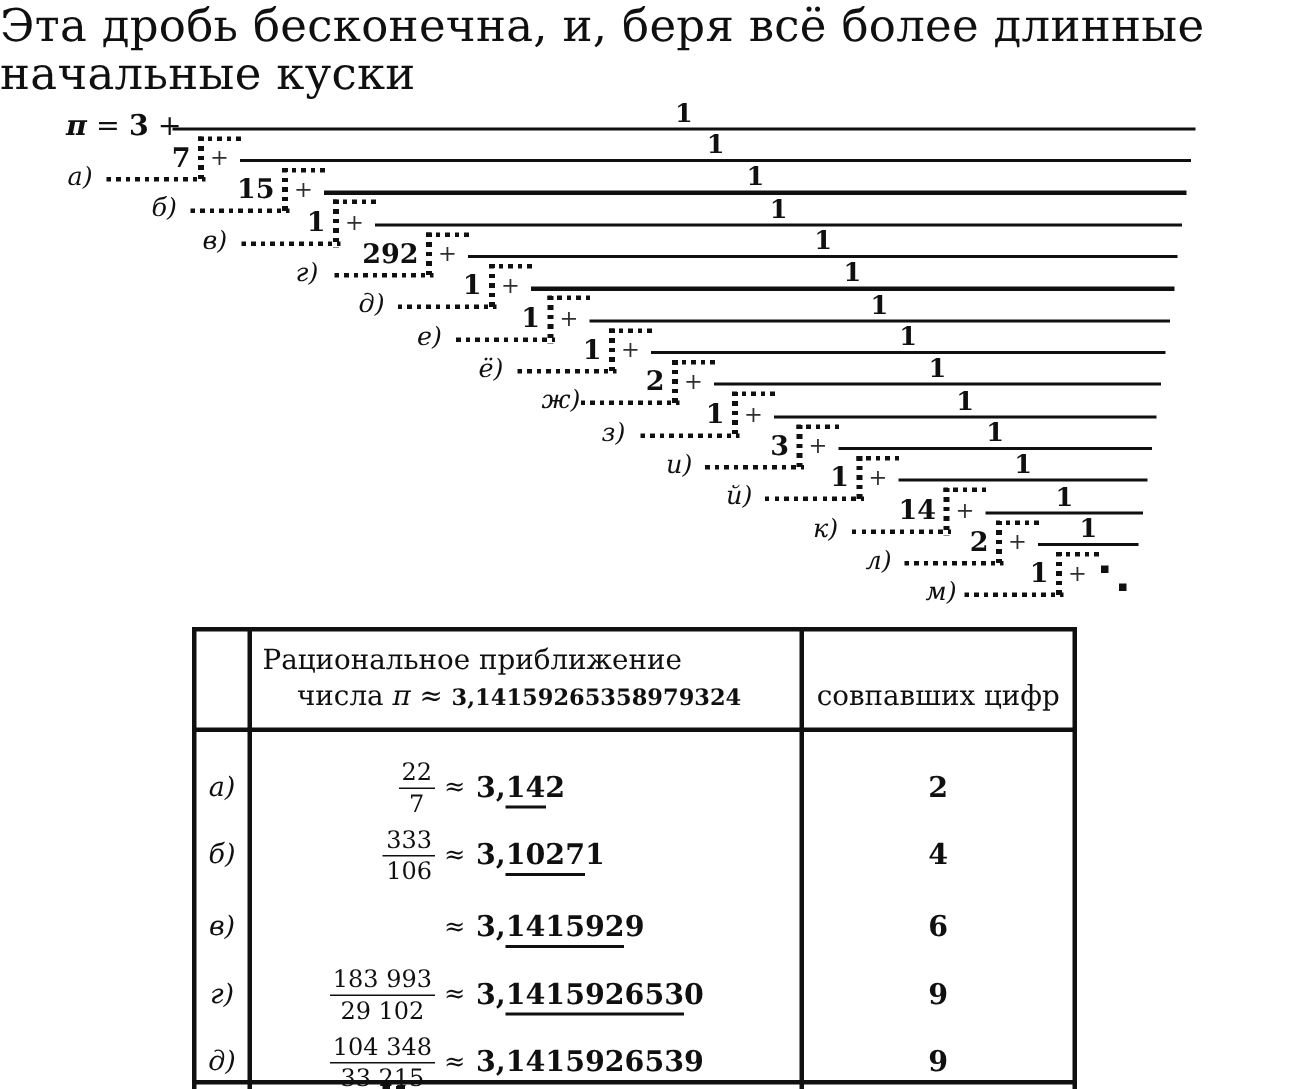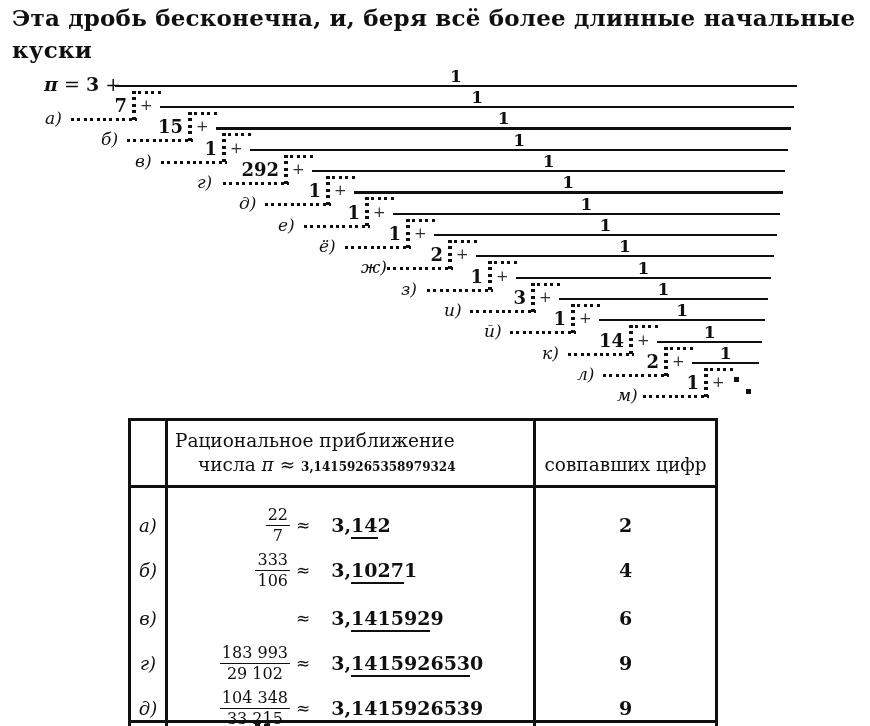--- a/index.html
+++ b/index.html
@@ -1,19 +1,19 @@
 <!DOCTYPE html>
 <html><head>
 <meta charset="utf-8">
 <style>
   html,body{margin:0;padding:0;background:#e8e8e8;}
   .page{position:relative;width:870px;height:726px;background:#ffffff;overflow:hidden;
         font-family:"DejaVu Serif",serif;color:#101010;}
   
-  .intro{position:absolute;left:12px;top:2px;width:858px;font-weight:bold;font-size:23px;
+  .intro{position:absolute;left:0;top:2px;width:858px;font-weight:normal;font-size:30px;
          line-height:32px;letter-spacing:.2px;}
   
   .cascade{position:absolute;left:0;top:0;width:870px;height:410px;}
   .cf-prefix{position:absolute;left:44px;top:73px;font-size:19px;white-space:nowrap;}
   .cf-prefix .pi{font-style:italic;font-weight:bold;}
   .cf-prefix .int{font-weight:bold;}
   .cf-bar{position:absolute;background:#101010;}
   .cf-one{position:absolute;font-weight:bold;font-size:17px;width:12px;text-align:center;line-height:18px;}
   .cf-den{position:absolute;font-weight:bold;font-size:18px;text-align:right;line-height:21px;}
   .cf-plus{position:absolute;font-size:15px;color:#2e2e2e;line-height:21px;}
@@ -22,33 +22,33 @@
         background:repeating-linear-gradient(90deg,#101010 0 3px,transparent 3px 6.4px);}
   .vdot{position:absolute;width:3.5px;
         background:repeating-linear-gradient(180deg,#101010 0 3px,transparent 3px 6.4px);}
   .cdot{position:absolute;width:4.5px;height:4.5px;background:#101010;}
   
   .tbl{position:absolute;left:128px;top:418px;width:590px;height:308px;}
   .tline{position:absolute;background:#101010;}
   .th1{position:absolute;left:47px;top:12px;font-size:18.5px;}
   .th2{position:absolute;left:70px;top:36px;font-size:18.5px;white-space:nowrap;}
   .th2 .pi{font-style:italic;}
-  .th2 b{font-size:12px;}
+  .th2 b{font-size:15px;}
   .thc{position:absolute;left:408px;width:179px;text-align:center;font-size:18.5px;}
   .trow{position:absolute;left:0;width:590px;height:46px;}
   .tlabel{position:absolute;left:3px;width:34px;top:50%;transform:translateY(-50%);
           font-style:italic;font-size:18px;text-align:center;}
   .tfrac{position:absolute;left:40px;width:122px;height:100%;display:flex;
          justify-content:flex-end;align-items:center;}
   .fr{text-align:center;font-size:16px;line-height:1.12;}
   .fr .fn{border-bottom:1.6px solid #101010;padding:0 2px 1px 2px;white-space:nowrap;}
   .fr .fd{padding:1px 2px 0 2px;white-space:nowrap;}
   .tapprox{position:absolute;left:168px;height:100%;display:flex;align-items:center;white-space:nowrap;}
   .tapprox .sign{font-size:17px;margin-right:7px;}
-  .tapprox .dec{font-weight:bold;font-size:19px;margin-left:14px;}
+  .tapprox .dec{font-weight:bold;font-size:19px;}
   .tapprox .u{border-bottom:2.2px solid #101010;padding-bottom:1px;}
   .tcount{position:absolute;left:408px;width:179px;top:50%;transform:translateY(-50%);
           text-align:center;font-weight:bold;font-size:19px;}
 </style>
 </head>
 <body>
 
 <div class="page">
 
   <div class="intro">

